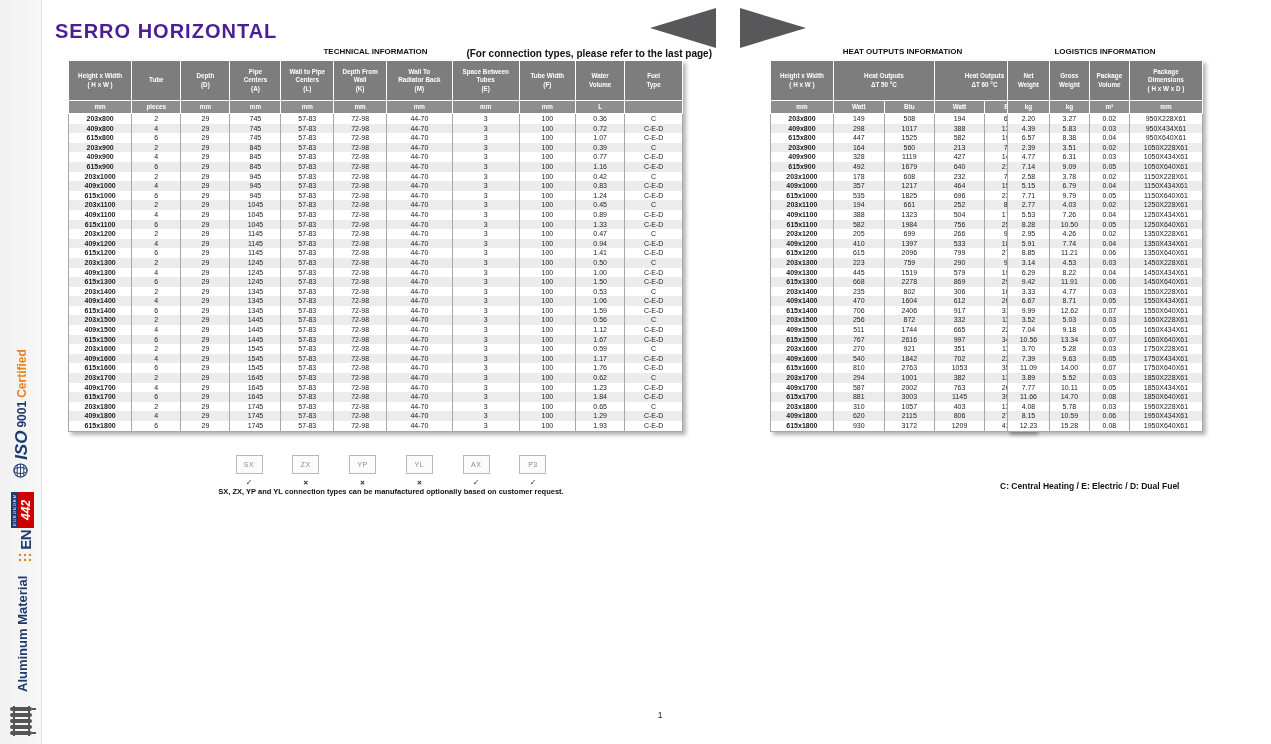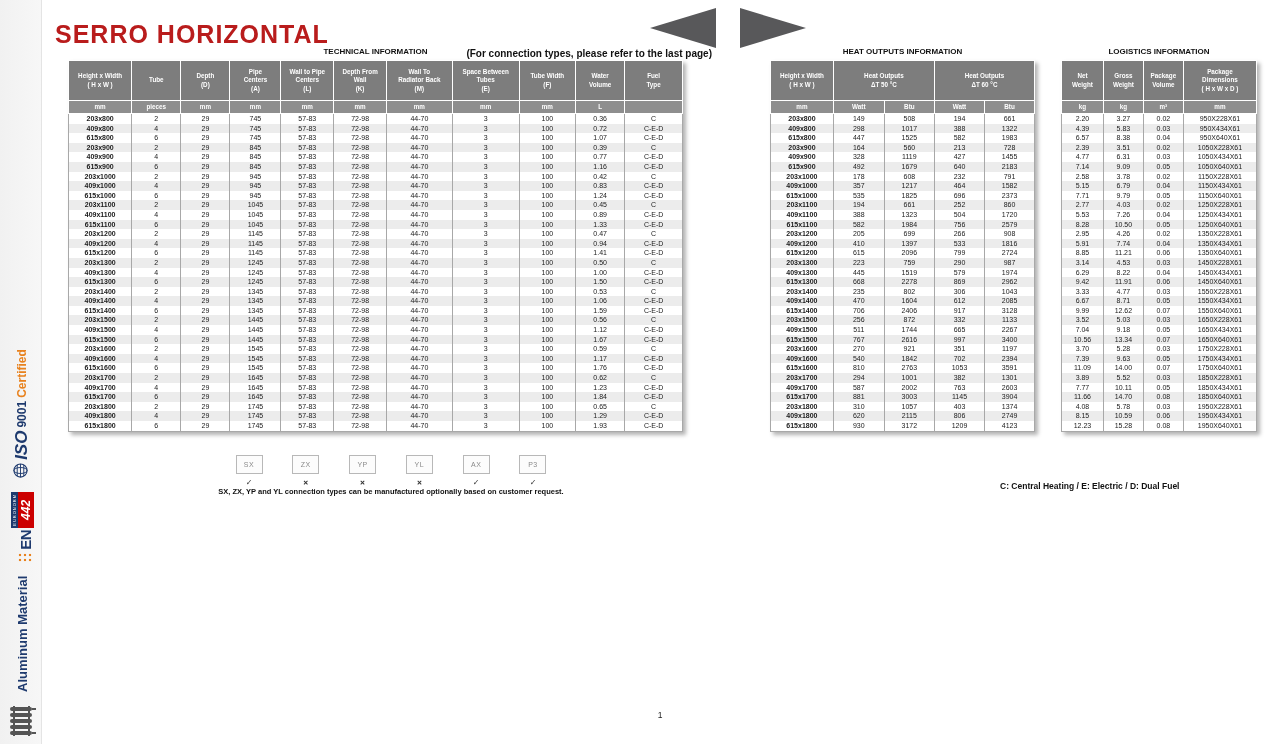--- a/index.html
+++ b/index.html
@@ -23,22 +23,22 @@
   .en-box { width:36px; }
   .en-box .euronorm { background:#1e3a6e; color:#fff; font-size:4px; text-align:center;
     letter-spacing:1px; padding:1px 0; }
   .en-box .num { background:#cc0000; color:#fff; font-weight:bold; font-size:12px;
     text-align:center; font-style:italic; padding:1px 0; }
   .iso-logo { display:flex; align-items:center; gap:3px; }
   .iso-text { color:#1e3a6e; font-weight:bold; font-style:italic; font-size:17px; }
   .iso-num { color:#1e3a6e; font-weight:bold; font-size:12px; }
   .iso-cert { color:#e8821e; font-weight:bold; font-size:12px; }
   
-  .doc-title { position:absolute; left:55px; top:20px; font-size:25px; font-weight:bold;
-    color:#b91c1c; letter-spacing:1px; }
+  .doc-title { position:absolute; left:55px; top:20px; font-size:20px; font-weight:bold;
+    color:#4c1d95; letter-spacing:1px; }
   .arrow { position:absolute; top:8px; width:0; height:0; cursor:pointer;
     border-top:20px solid transparent; border-bottom:20px solid transparent; }
   .arrow.prev { left:650px; border-right:66px solid #58585a; }
   .arrow.next { left:740px; border-left:66px solid #58585a; }
   
   .tbl-wrap { position:absolute; top:46px;margin-left:13px; }
   .tbl-title { font-size:8px; font-weight:bold; color:#111; text-align:center;
     height:14px; line-height:12px; }
   .conn-note-top { position:absolute; left:420px; top:48px; width:292px; text-align:right;
     font-size:10px; font-weight:bold; color:#111; }
@@ -49,21 +49,21 @@
     height:40px; line-height:1.3; padding:0 1px; }
   table.data tr.units th { background:#8e8e8e; height:13px; font-size:6.3px; }
   table.data td { font-size:7px; color:#1a1a1a; text-align:center; height:9.6px;
     line-height:9.6px; padding:0 1px; border-left:1px solid #a8a8a8;
     border-right:1px solid #a8a8a8; white-space:nowrap; overflow:hidden; }
   table.data tbody tr:nth-child(even) { background:#ececec; }
   table.data tbody tr:last-child td { border-bottom:1px solid #a8a8a8; }
   table.data td.model { font-weight:bold; }
   .tech { left:55px; width:615px; }
   .heat { left:757px; width:265px; }
-  .log  { left:1048px; width:196px; }
+  .log  { left:994px; width:196px; }
   
   .connections { position:absolute; left:215px; top:445px; width:352px; }
   .conn-title { font-size:8px; font-weight:bold; text-align:center; color:#111;
     padding-bottom:3px; border-bottom:2px solid #a6a6a6; }
   .conn-items { display:flex; justify-content:space-between; padding:10px 14px 0 14px; }
   .conn-item { display:flex; flex-direction:column; align-items:center; width:40px; }
   .conn-box { width:27px; height:19px; border:1px solid #b8b8b8; background:#fcfcfc;
     color:#8a8a8a; font-size:7px; display:flex; align-items:center; justify-content:center;
     letter-spacing:0.5px; }
   .conn-mark { margin-top:5px; font-size:8px; color:#333; line-height:8px; }

